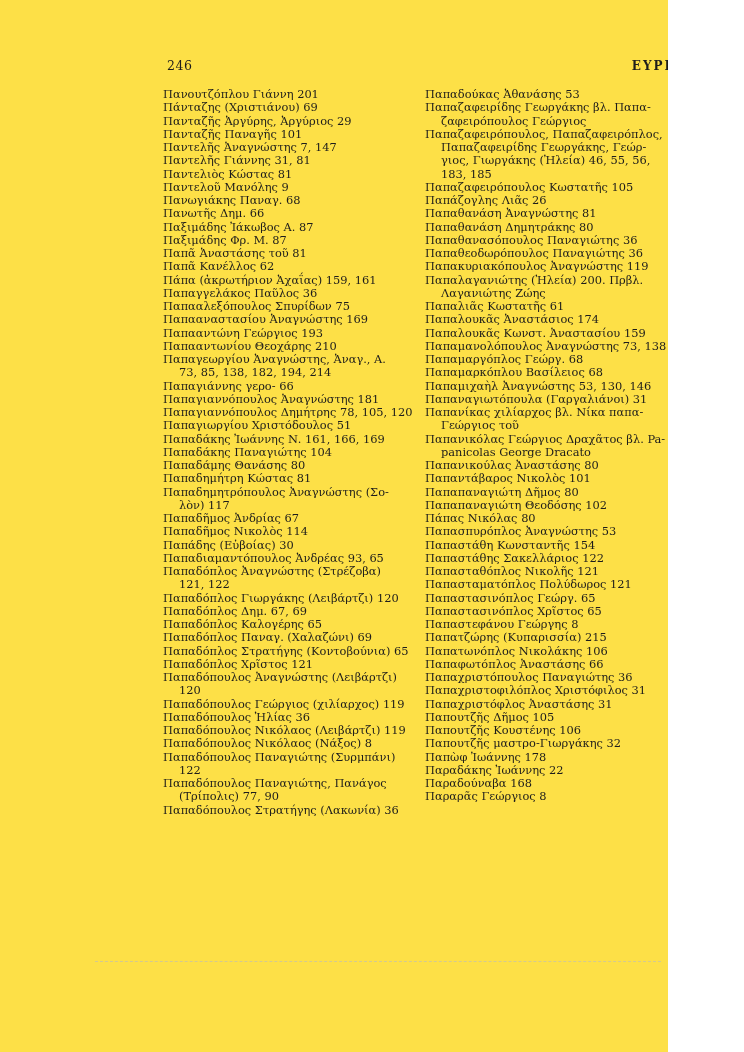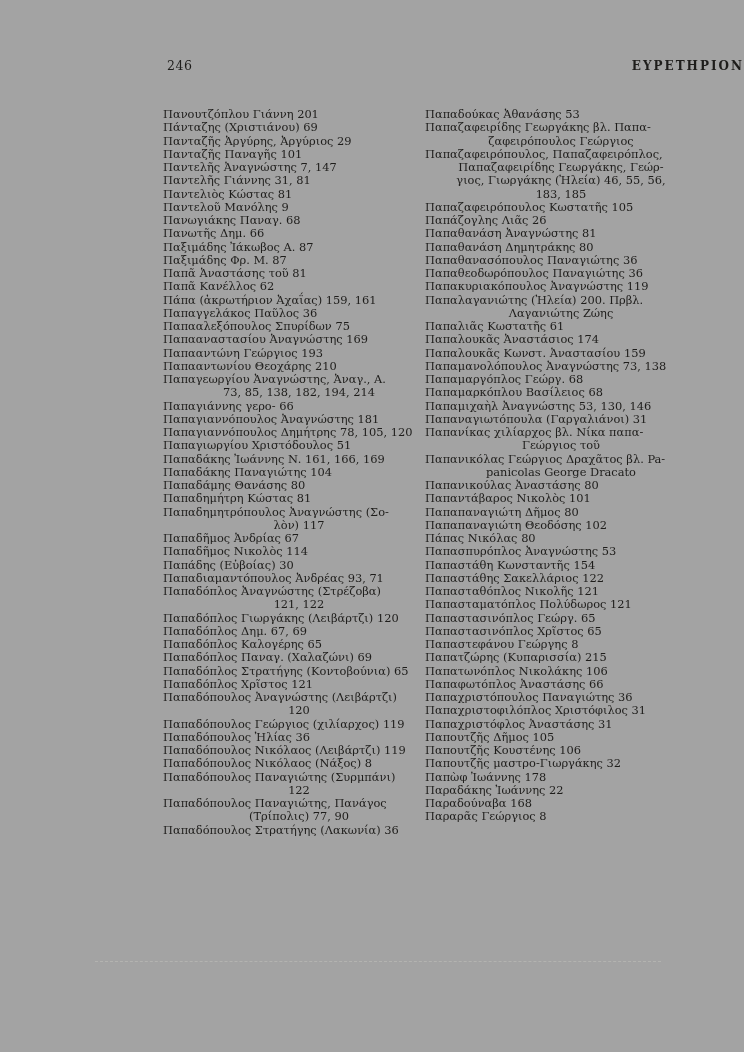--- a/index.html
+++ b/index.html
@@ -1,39 +1,39 @@
 <!DOCTYPE html>
 <html><head>
 <meta charset="utf-8">
 <style>
   html,body{margin:0;padding:0;background:#ffffff;}
   .page{
-    position:relative;width:744px;height:1052px;
-    background:#a3a3a3;
+    position:relative;width:668px;height:1052px;
+    background:#fde047;
     font-family:"DejaVu Serif", serif;
     color:#1e1d1b;
     overflow:hidden;
   }
   .pageno{
     position:absolute;left:167px;top:58px;
     font-size:12.5px;letter-spacing:0.5px;
   }
   .title{
     position:absolute;left:72px;top:59px;width:672px;
     text-align:right;font-size:12px;letter-spacing:2px;font-weight:bold;
   }
   .col{
-    position:absolute;top:108px;width:256px;
+    position:absolute;top:88px;width:256px;
     font-size:11.4px;line-height:13.25px;
   }
   #left-column{left:163px;}
   #right-column{left:425px;}
   .entry{margin:0;}
   .line{white-space:nowrap;}
-  .line.cont{padding-left:16px;text-align:center;}
+  .line.cont{padding-left:16px;}
   .artifact{
     position:absolute;left:95px;top:961px;width:566px;height:0;
     border-top:1px dashed #bdbdb8;opacity:0.65;
   }
 </style>
 </head>
 <body>
 
 <div class="page">
   <span class="pageno">246</span>
@@ -135,21 +135,21 @@
       <div class="entry">
         <div class="line">Παπαδῆμος Ἀνδρίας 67</div>
       </div>
       <div class="entry">
         <div class="line">Παπαδῆμος Νικολὸς 114</div>
       </div>
       <div class="entry">
         <div class="line">Παπάδης (Εὐβοίας) 30</div>
       </div>
       <div class="entry">
-        <div class="line">Παπαδιαμαντόπουλος Ἀνδρέας 93, 71</div>
+        <div class="line">Παπαδιαμαντόπουλος Ἀνδρέας 93, 65</div>
       </div>
       <div class="entry">
         <div class="line">Παπαδόπλος Ἀναγνώστης (Στρέζοβα)</div>
         <div class="line cont">121, 122</div>
       </div>
       <div class="entry">
         <div class="line">Παπαδόπλος Γιωργάκης (Λειβάρτζι) 120</div>
       </div>
       <div class="entry">
         <div class="line">Παπαδόπλος Δημ. 67, 69</div>

